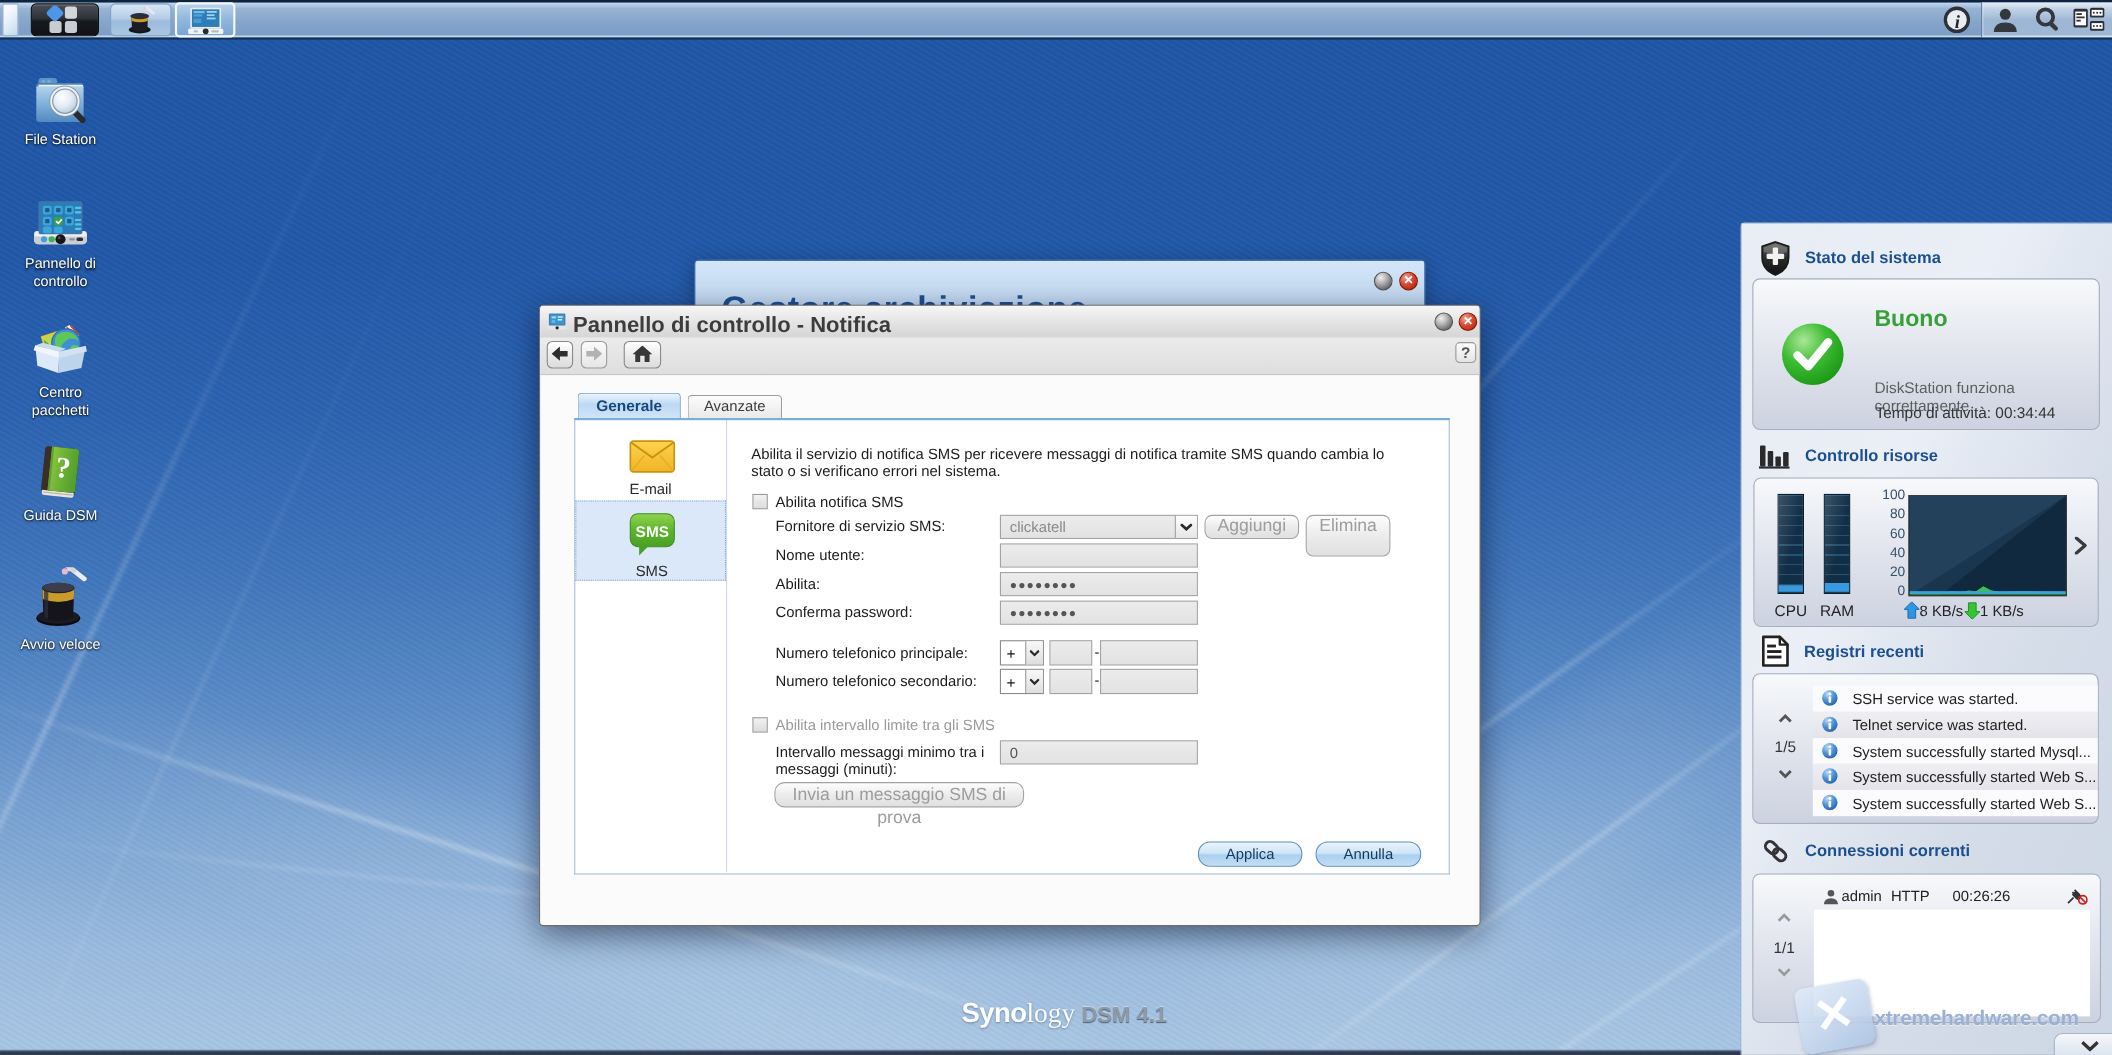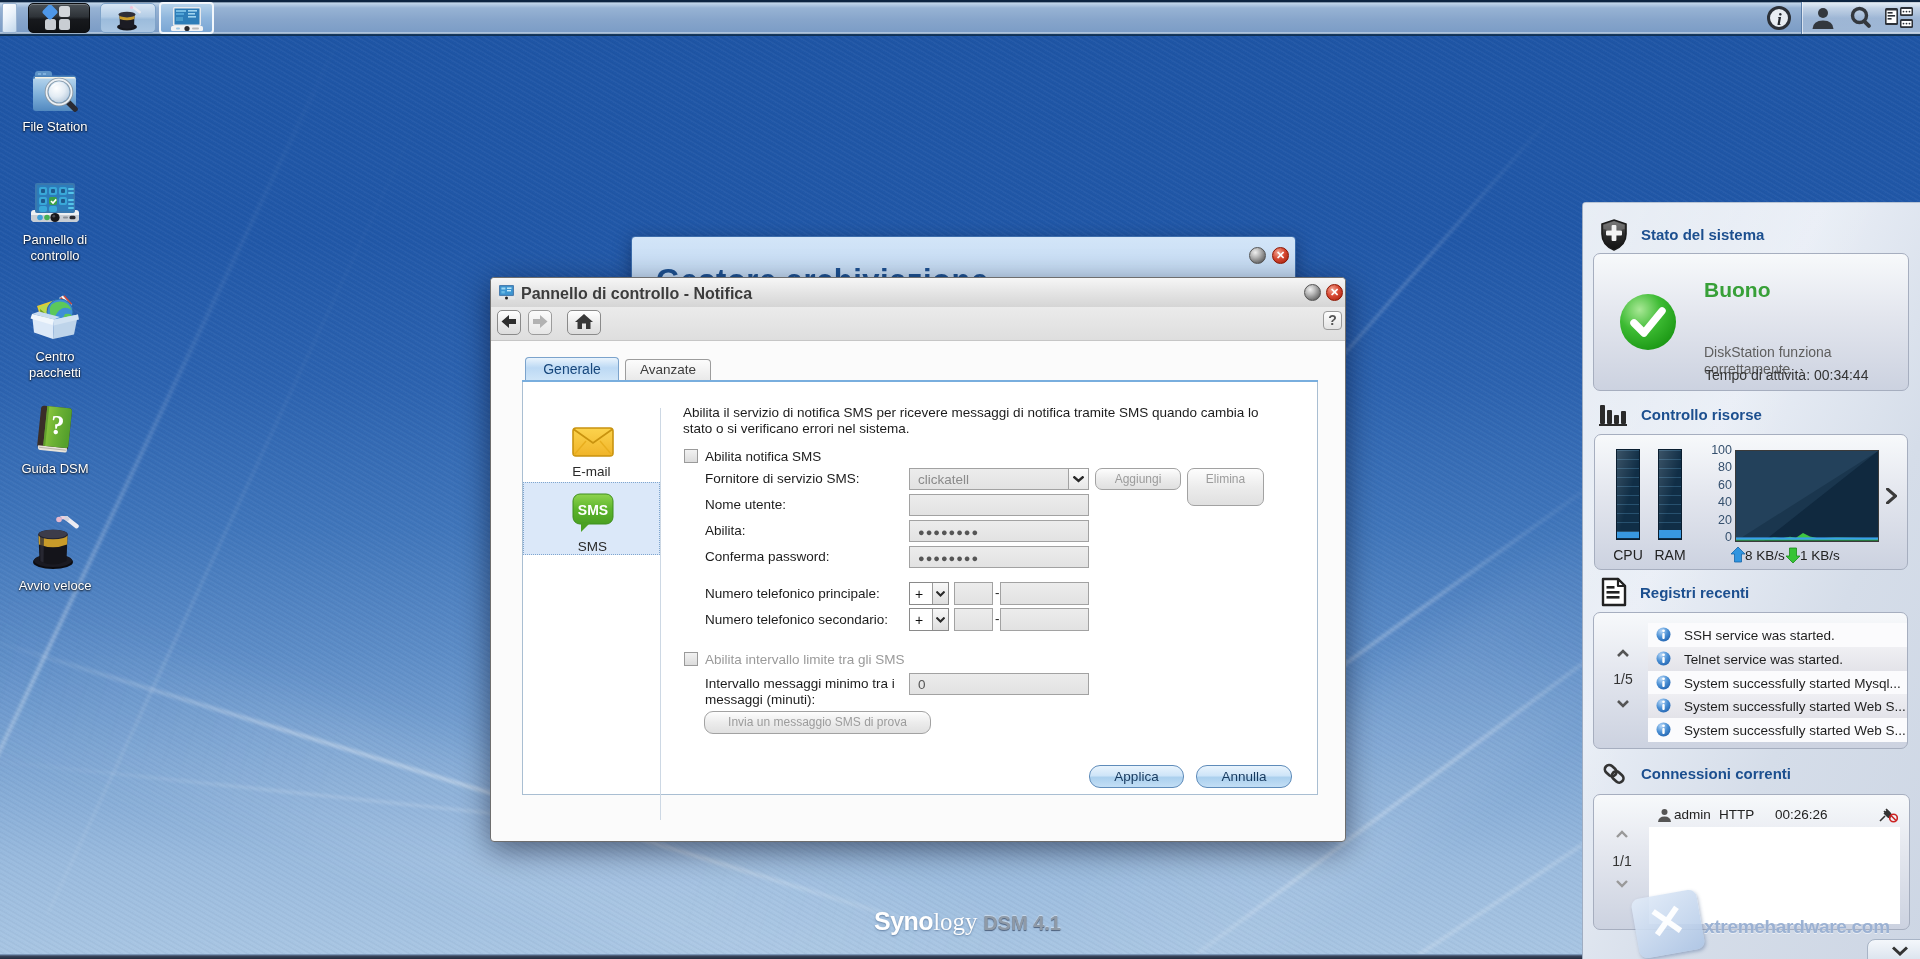--- a/index.html
+++ b/index.html
@@ -14,21 +14,21 @@
 #bar{position:absolute;left:0;top:0;width:1920px;height:36px;
 background:linear-gradient(180deg,#0d2440 0%,#0d2440 5%,#c3d6ea 8%,#97b3d4 22%,#87a5cb 55%,#7c9dc6 88%,#cfdfef 92%,#0f3156 96%,#0f3156 100%);}
 .tbtn{position:absolute;top:3px;height:30px;border-radius:5px;}
 .ico-lbl{position:absolute;color:#fff;font-size:13px;line-height:16px;text-align:center;text-shadow:0 1px 2px rgba(0,0,0,0.85),0 0 2px rgba(0,0,0,0.5);}
 
 .winbtn{position:absolute;width:17px;height:17px;border-radius:50%;}
 .sphere{background:radial-gradient(circle at 35% 30%,#f0f0f0 0%,#b8b8b8 35%,#6e6e6e 75%,#4a4a4a 100%);border:1px solid #555;box-sizing:border-box;}
 .redx{background:radial-gradient(circle at 35% 30%,#f2a896 0%,#d84a34 45%,#a81e0a 100%);border:1px solid #8c1400;box-sizing:border-box;color:#fff;font-weight:bold;font-size:11px;text-align:center;line-height:15px;}
 .fld{color:#1c1c1c;font-size:13.5px;}
 .inp{position:absolute;box-sizing:border-box;border:1px solid #a2a2a2;background:linear-gradient(180deg,#ececec,#e2e2e2);}
-.gbtn{position:absolute;box-sizing:border-box;border:1px solid #a2a2a2;border-radius:7px;background:linear-gradient(180deg,#fdfdfd,#ececec 50%,#e0e0e0);color:#9c9c9c;font-size:12px;text-align:center;}
+.gbtn{position:absolute;box-sizing:border-box;border:1px solid #a2a2a2;border-radius:7px;background:linear-gradient(180deg,#fdfdfd,#ececec 50%,#e0e0e0);color:#9c9c9c;font-size:16px;text-align:center;}
 .bbtn{position:absolute;box-sizing:border-box;border:1px solid #5f8cba;border-radius:11px;background:linear-gradient(180deg,#e9f4fd 0%,#cfe5f8 45%,#abd0ee 55%,#c3def5 100%);color:#16395e;font-size:13.5px;text-align:center;line-height:21px;}
 
 .sechead{position:absolute;color:#1c4f8f;font-weight:bold;font-size:15px;}
 .card{position:absolute;box-sizing:border-box;border:1px solid #a6aebf;border-radius:7px;background:linear-gradient(180deg,#f7f9fb 0%,#e3e6ee 45%,#ccd2e0 100%);}
 .chev{position:absolute;width:12px;height:12px;}
 </style>
 </head>
 <body>
 <div id="desk">
   <div class="glow" style="left:-40px;top:600px;width:1100px;height:130px;transform:rotate(17deg);"></div>
@@ -254,21 +254,21 @@
     <svg width="18" height="16" viewBox="0 0 18 16" style="position:absolute;left:7px;top:6px;">
       <rect x="1" y="1" width="15" height="11" rx="1" fill="#4a7eb0"></rect>
       <rect x="2.2" y="2.2" width="12.6" height="8.6" fill="#3c96d2"></rect>
       <rect x="3.4" y="3.5" width="4" height="2" fill="#9fd8f2"></rect>
         <rect x="9" y="3.5" width="4.5" height="1.4" fill="#c8ecfa"></rect>
       <rect x="9" y="6" width="4" height="1.4" fill="#c8ecfa"></rect>
         <rect x="3.4" y="7" width="3.4" height="2.4" fill="#68b8e4"></rect>
       <rect x="0" y="12.6" width="17" height="2.8" rx="1" fill="#e4e6e8"></rect>
       <circle cx="8.5" cy="14" r="1.5" fill="#222"></circle>
     </svg>
-    <div style="position:absolute;left:30px;top:7px;font-size:16px;font-weight:bold;color:#3c3c3c;">Pannello di controllo - Notifica</div>
+    <div style="position:absolute;left:30px;top:7px;font-size:20px;font-weight:bold;color:#3c3c3c;">Pannello di controllo - Notifica</div>
     <div class="winbtn sphere" style="left:813px;top:6px;"></div>
     <div class="winbtn redx" style="left:835px;top:6px;">✕</div>
   </div>
 
   <div class="a" style="left:0;top:29px;width:854px;height:33px;background:linear-gradient(180deg,#ebebeb,#dedede);border-bottom:1px solid #c6c6c6;">
     <div class="a" style="left:6px;top:3px;width:24px;height:25px;border:1px solid #8a8a8a;border-radius:5px;background:linear-gradient(180deg,#ffffff,#e8e8e8 60%,#dcdcdc);box-sizing:border-box;">
       <svg width="16" height="14" viewBox="0 0 16 14" style="position:absolute;left:3px;top:4px;">
           <path d="M8 0 L8 4 L15 4 L15 9 L8 9 L8 13 L0.5 6.5 Z" fill="#2e2e2e"></path>
         </svg>
     </div>
@@ -279,30 +279,30 @@
     </div>
     <div class="a" style="left:76px;top:3px;width:34px;height:25px;border:1px solid #8a8a8a;border-radius:5px;background:linear-gradient(180deg,#ffffff,#e8e8e8 60%,#dcdcdc);box-sizing:border-box;">
       <svg width="18" height="16" viewBox="0 0 18 16" style="position:absolute;left:7px;top:3px;">
           <path d="M9 0 L18 8 L15.5 8 L15.5 15 L11 15 L11 9.5 L7 9.5 L7 15 L2.5 15 L2.5 8 L0 8 Z" fill="#383838"></path>
         </svg>
     </div>
     <div class="a" style="left:832px;top:4px;width:19px;height:19px;border:1px solid #9a9a9a;border-radius:4px;background:linear-gradient(180deg,#fdfdfd,#e4e4e4);box-sizing:border-box;color:#555;font-size:14px;font-weight:bold;text-align:center;line-height:17px;">?</div>
   </div>
 
   <div class="a" style="left:34px;top:79px;width:94px;height:23px;border:1px solid #7ba3cc;border-bottom:none;border-radius:4px 4px 0 0;background:linear-gradient(180deg,#eaf4fd 0%,#bcd9f4 45%,#cfe5f8 100%);box-sizing:border-box;z-index:3;text-align:center;">
-    <span style="font-size:14px;font-weight:normal;color:#17477c;line-height:22px;">Generale</span>
+    <span style="font-size:14px;font-weight:bold;color:#17477c;line-height:22px;">Generale</span>
   </div>
   <div class="a" style="left:134px;top:81px;width:86px;height:21px;border:1px solid #9c9c9c;border-bottom:none;border-radius:4px 4px 0 0;background:linear-gradient(180deg,#fcfcfc,#e9e9e9);box-sizing:border-box;z-index:2;text-align:center;">
     <span style="font-size:13.5px;color:#3c3c3c;line-height:20px;">Avanzate</span>
   </div>
   <div class="a" style="left:31px;top:102px;width:796px;height:2px;background:#79aede;z-index:1;"></div>
 
   <div class="a" style="left:31px;top:103px;width:796px;height:414px;border:1px solid #a9bed2;border-top:none;background:#ffffff;box-sizing:border-box;">
 
-    <div class="a" style="left:0;top:0;width:138px;height:412px;border-right:1px solid #cdd8e4;box-sizing:border-box;margin-top:27px;">
+    <div class="a" style="left:0;top:0;width:138px;height:412px;border-right:1px solid #cdd8e4;box-sizing:border-box;">
       <div class="a" style="left:0;top:0;width:137px;height:74px;">
         <svg width="42" height="30" viewBox="0 0 42 30" style="position:absolute;left:49px;top:19px;">
           <rect x="1" y="1" width="40" height="28" rx="3" fill="url(#eng)" stroke="#c9930f" stroke-width="1.6"></rect>
           <defs>
               <linearGradient id="eng" x1="0" y1="0" x2="0" y2="1">
                 <stop offset="0" stop-color="#fcd34d"></stop>
                 <stop offset="1" stop-color="#f0b429"></stop>
               </linearGradient>
             </defs>
           <path d="M2 2.5 L21 16 L40 2.5" fill="none" stroke="#c9930f" stroke-width="1.8"></path>

